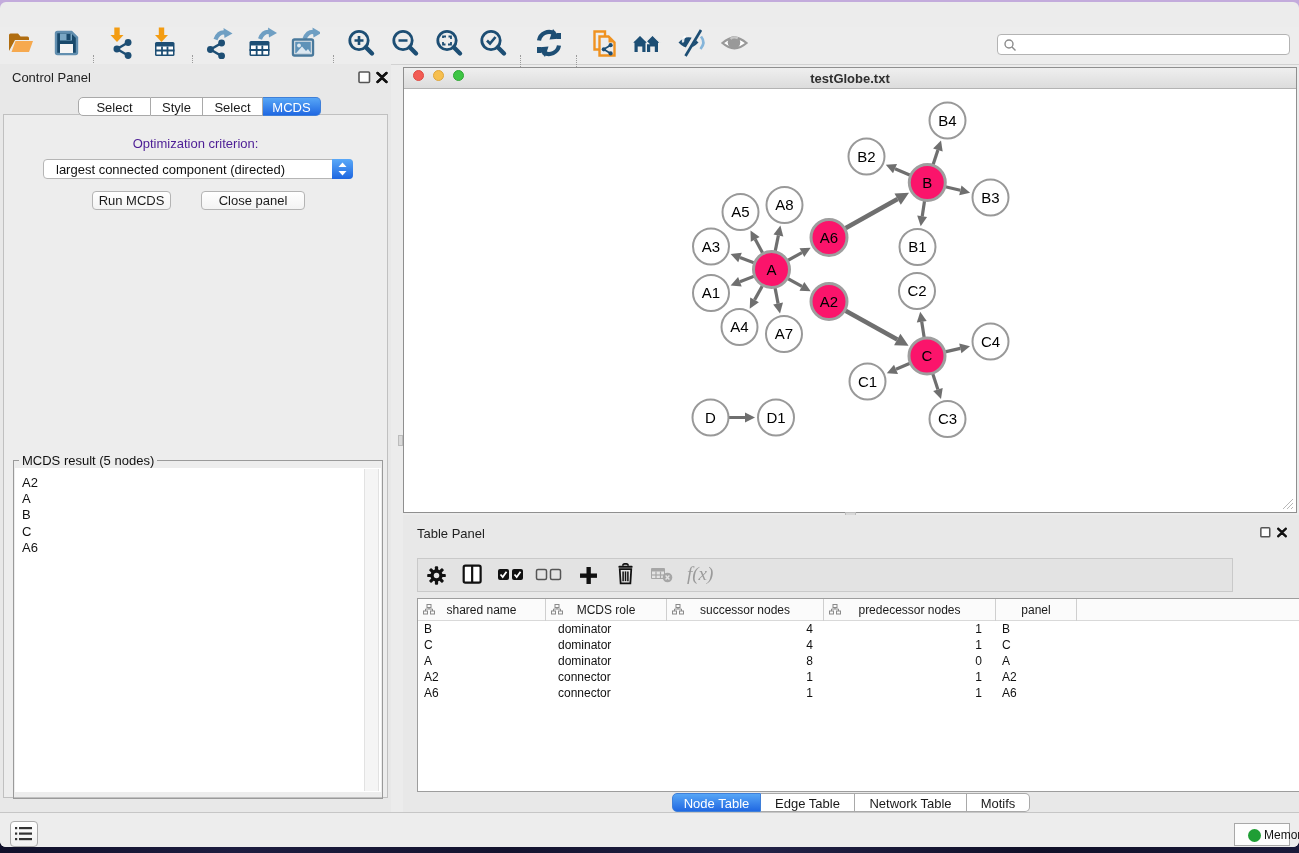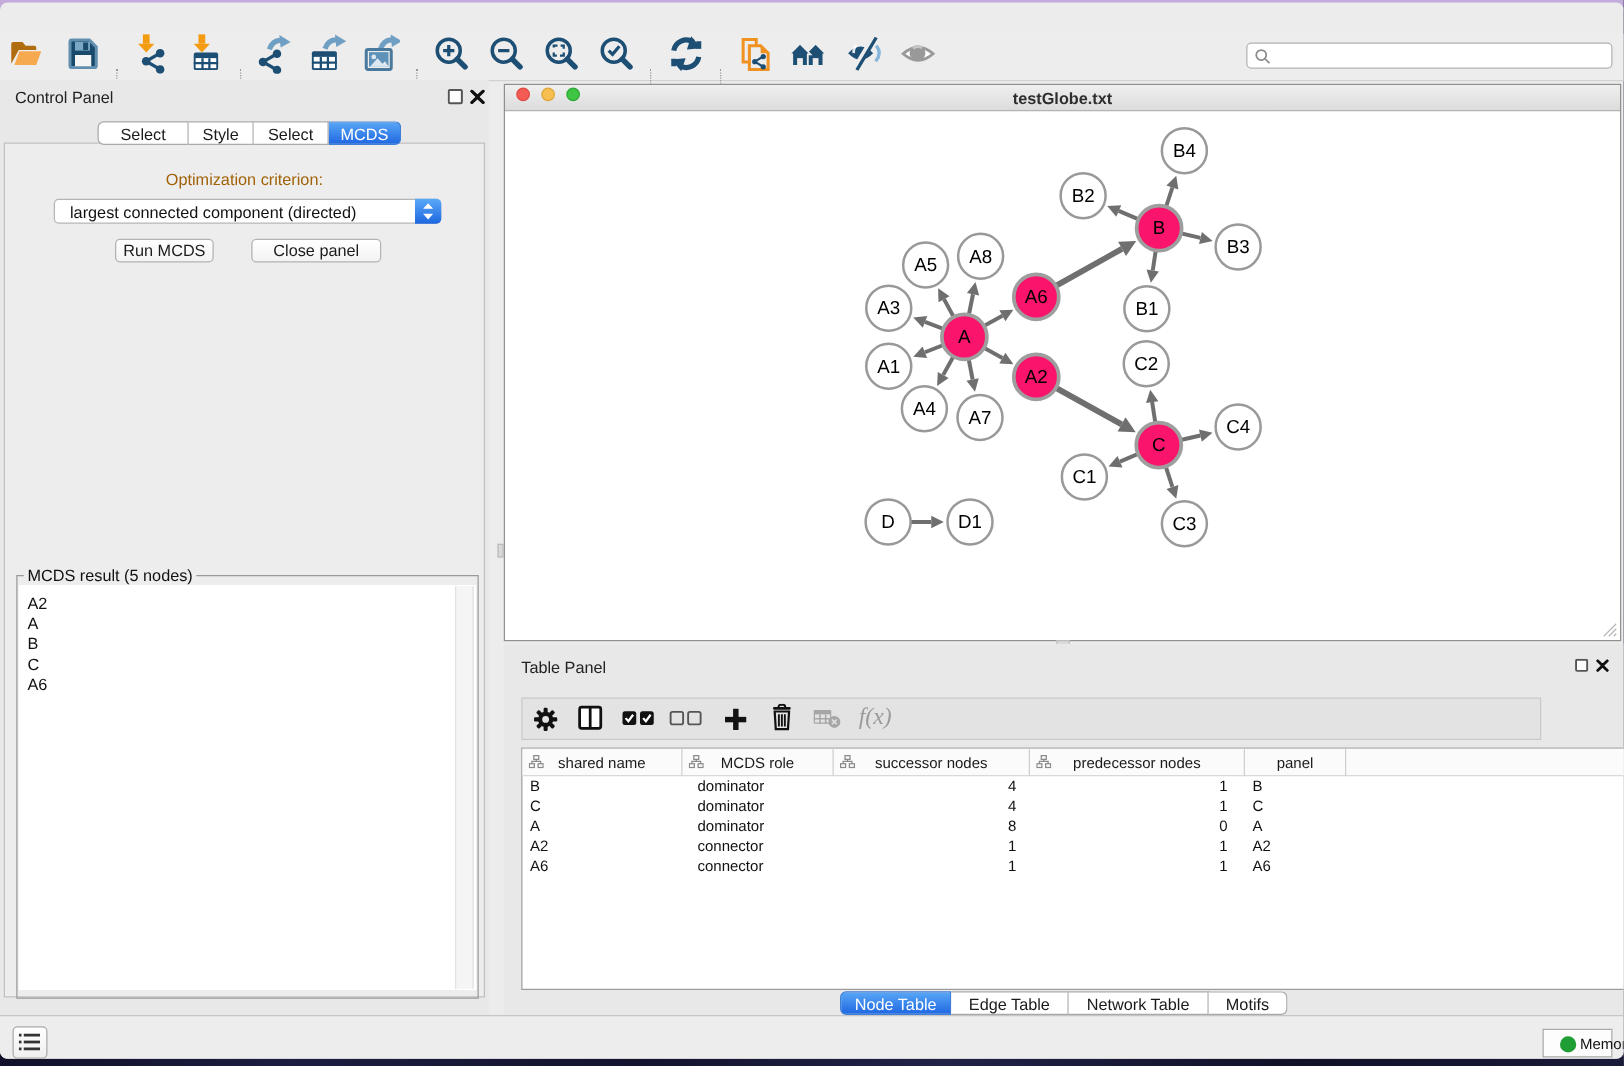--- a/index.html
+++ b/index.html
@@ -28,21 +28,21 @@
 #cp { position:absolute; left:0; top:62px; width:391px; height:748px; background:#e8e8e8; }
 #cpTitle { position:absolute; left:12px; top:6px; font-size:13px; color:#222; }
 #cpBox { position:absolute; left:3px; top:50px; width:385px; height:684px;
   border:1px solid #c0c0c0; background:#ededed; }
 .tabs { position:absolute; height:19px; display:flex; }
 .tab { height:19px; line-height:19px; text-align:center; font-size:13px; color:#1a1a1a;
   background:#fff; border:1px solid #a9a9a9; border-left:none; }
 .tab.first { border-left:1px solid #a9a9a9; border-radius:5px 0 0 5px; }
 .tab.last { border-radius:0 5px 5px 0; }
 .tab.sel { background:linear-gradient(#57a6f6,#2068e2); color:#fff; border-color:#3f7fd8; }
-#optLabel { position:absolute; left:0; width:100%; top:72px; text-align:center; font-size:13px; color:#a16207; }
+#optLabel { position:absolute; left:0; width:100%; top:72px; text-align:center; font-size:13px; color:#4c1d95; }
 #dd { position:absolute; left:43px; top:95px; width:310px; height:20px; background:#fff;
   border:1px solid #b5b5b5; border-radius:4px; font-size:13px; color:#111; line-height:19px;
   padding-left:12px; }
 #ddBtn { position:absolute; right:-1px; top:-1px; width:21px; height:20px; border-radius:0 4px 4px 0;
   background:linear-gradient(#5aa9f8,#1d66e0); }
 .btn { position:absolute; height:19px; background:linear-gradient(#ffffff,#f3f3f3); border:1px solid #b4b4b4;
   border-radius:4px; font-size:13px; color:#1c1c1c; text-align:center; line-height:18px; }
 #grp { position:absolute; left:13px; top:396px; width:370px; height:339px; border:1px solid #9a9a9a; }
 #grpLabel { position:absolute; left:5px; top:-8px; background:#ededed; padding:0 3px; font-size:13px; color:#111; }
 #grpList { position:absolute; left:1px; top:7px; right:1px; bottom:6px; background:#fff; }

